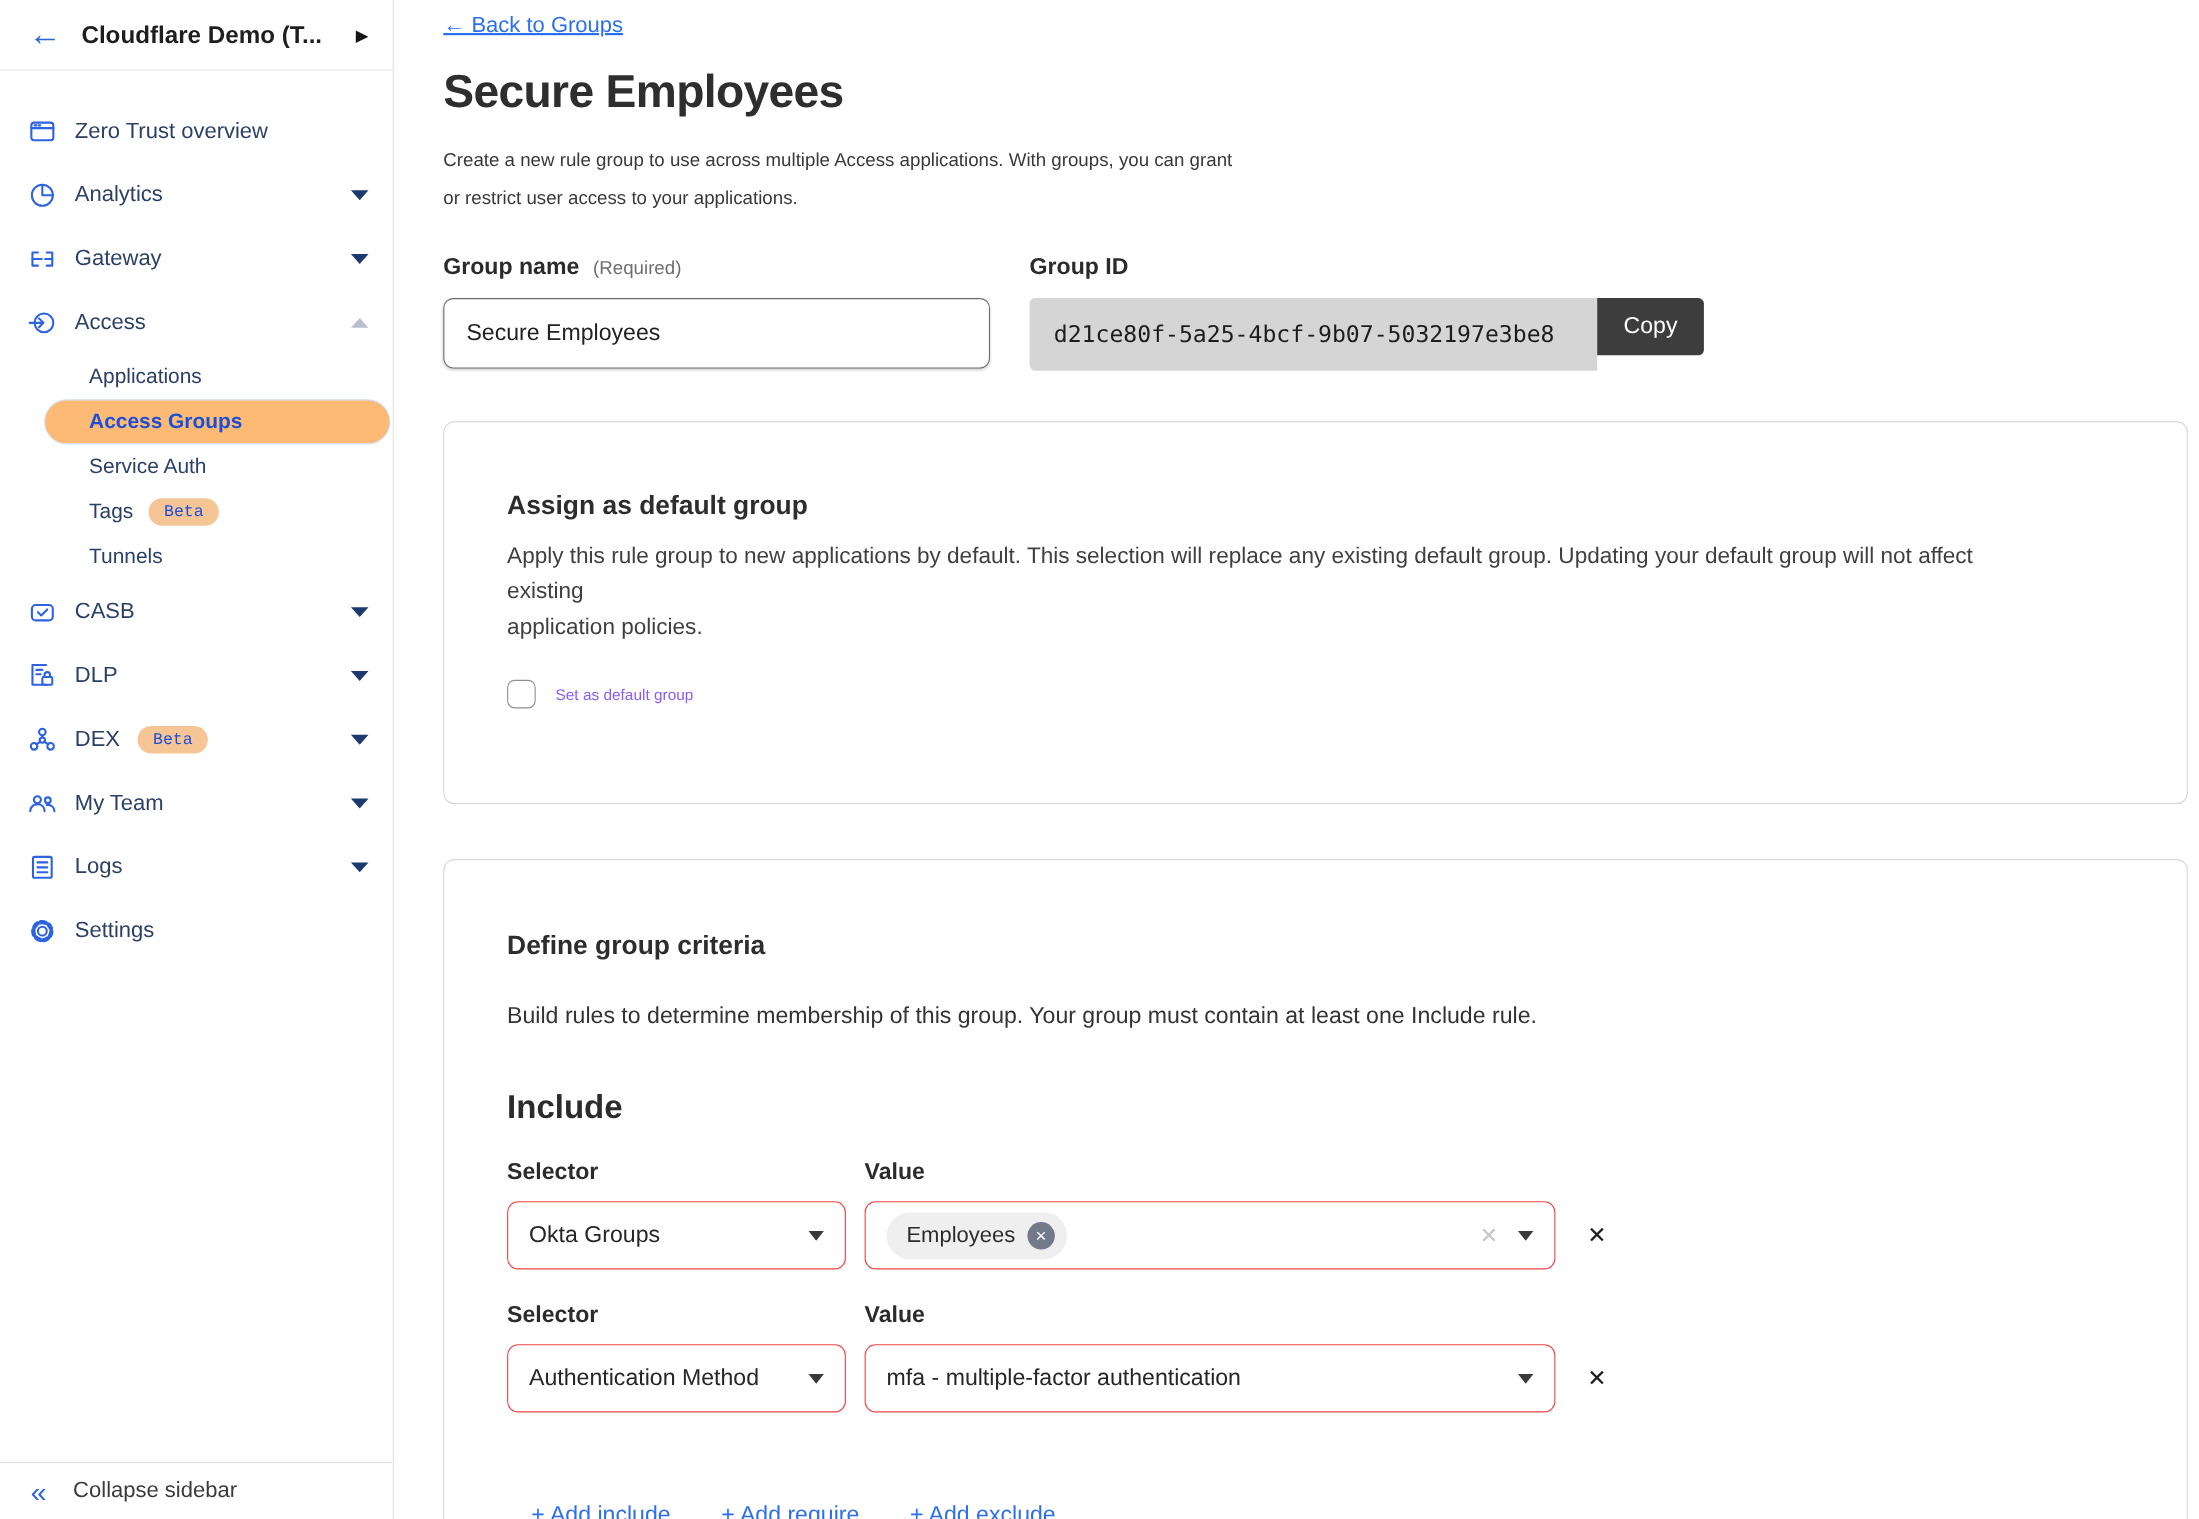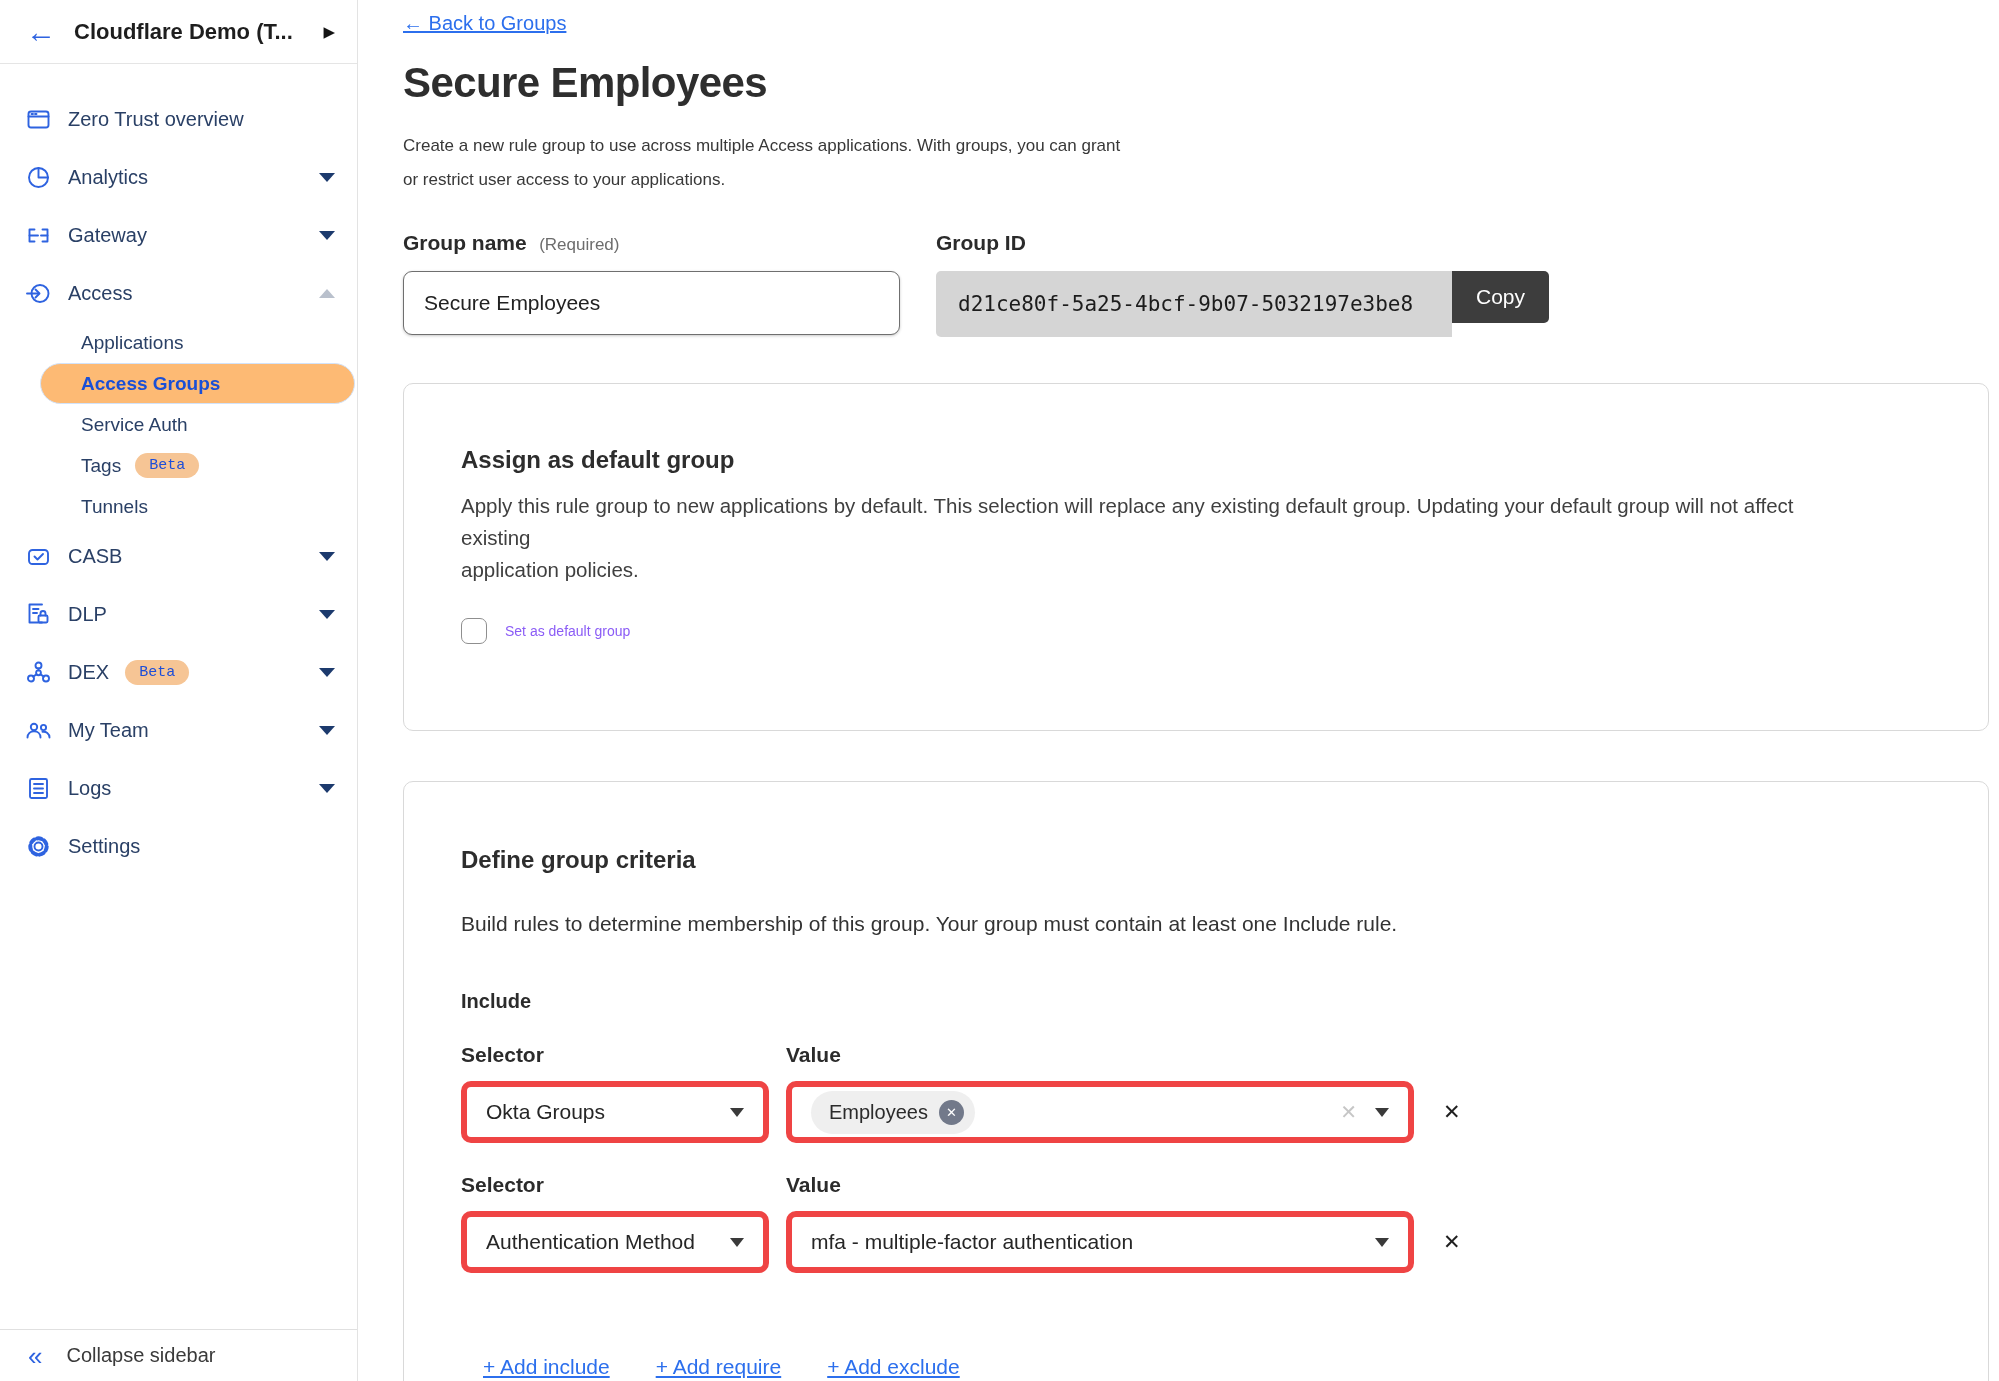--- a/index.html
+++ b/index.html
@@ -63,25 +63,25 @@
   .card-1 { margin-top:46px; height:348px; padding-top:62px; }
   .card h2 { font-size:24px; font-weight:bold; color:#2d2d2d; }
   .card-desc { margin-top:16px; font-size:20.5px; line-height:32px; color:#3f3f3f; white-space:pre-line; }
   .checkbox-row { margin-top:32px; display:flex; align-items:center; gap:18px; }
   .checkbox { width:26px; height:26px; border:1.5px solid #8f8f8f; border-radius:7px;
     background:#fff; cursor:pointer; flex:0 0 26px; }
   .checkbox-label { font-size:14px; color:#8b5cf6;text-align:right; }
 
   .card-2 { margin-top:50px; height:830px; padding-top:64px; }
   .crit-desc { margin-top:38px; font-size:21px; color:#333; }
-  .crit-heading { margin-top:54px; font-size:20px; font-weight:bold; color:#2b2b2b; }
+  .crit-heading { margin-top:54px; font-size:30px; font-weight:bold; color:#2b2b2b; }
   .crit-labels { display:flex; margin-top:30px; }
   .crit-labels .l1 { width:325px; }
   .crit-row { display:flex; align-items:center; gap:17px; margin-top:14px; }
-  .select { height:62px; border:6px solid #ef4444; border-radius:10px; display:flex;
+  .select { height:62px; border:1px solid #ef4444; border-radius:10px; display:flex;
     align-items:center; padding:0 19px; font-size:21px; color:#262626; background:#fff; cursor:pointer; }
   .sel-selector { width:308px; justify-content:space-between; }
   .sel-value { width:628px; }
   .sel-value.spread { justify-content:space-between; }
   .chev-sm { width:0; height:0; border-left:7px solid transparent; border-right:7px solid transparent;
     border-top:9px solid #3a3a3a; }
   .tag { background:#efefef; border-radius:999px; padding:9px 11px 9px 18px; display:flex;
     align-items:center; gap:11px; font-size:20px; color:#2b2b2b; }
   .tag-x { width:25px; height:25px; border-radius:50%; background:#72798a; color:#fff;
     font-size:13px; display:flex; align-items:center; justify-content:center; cursor:pointer; }

